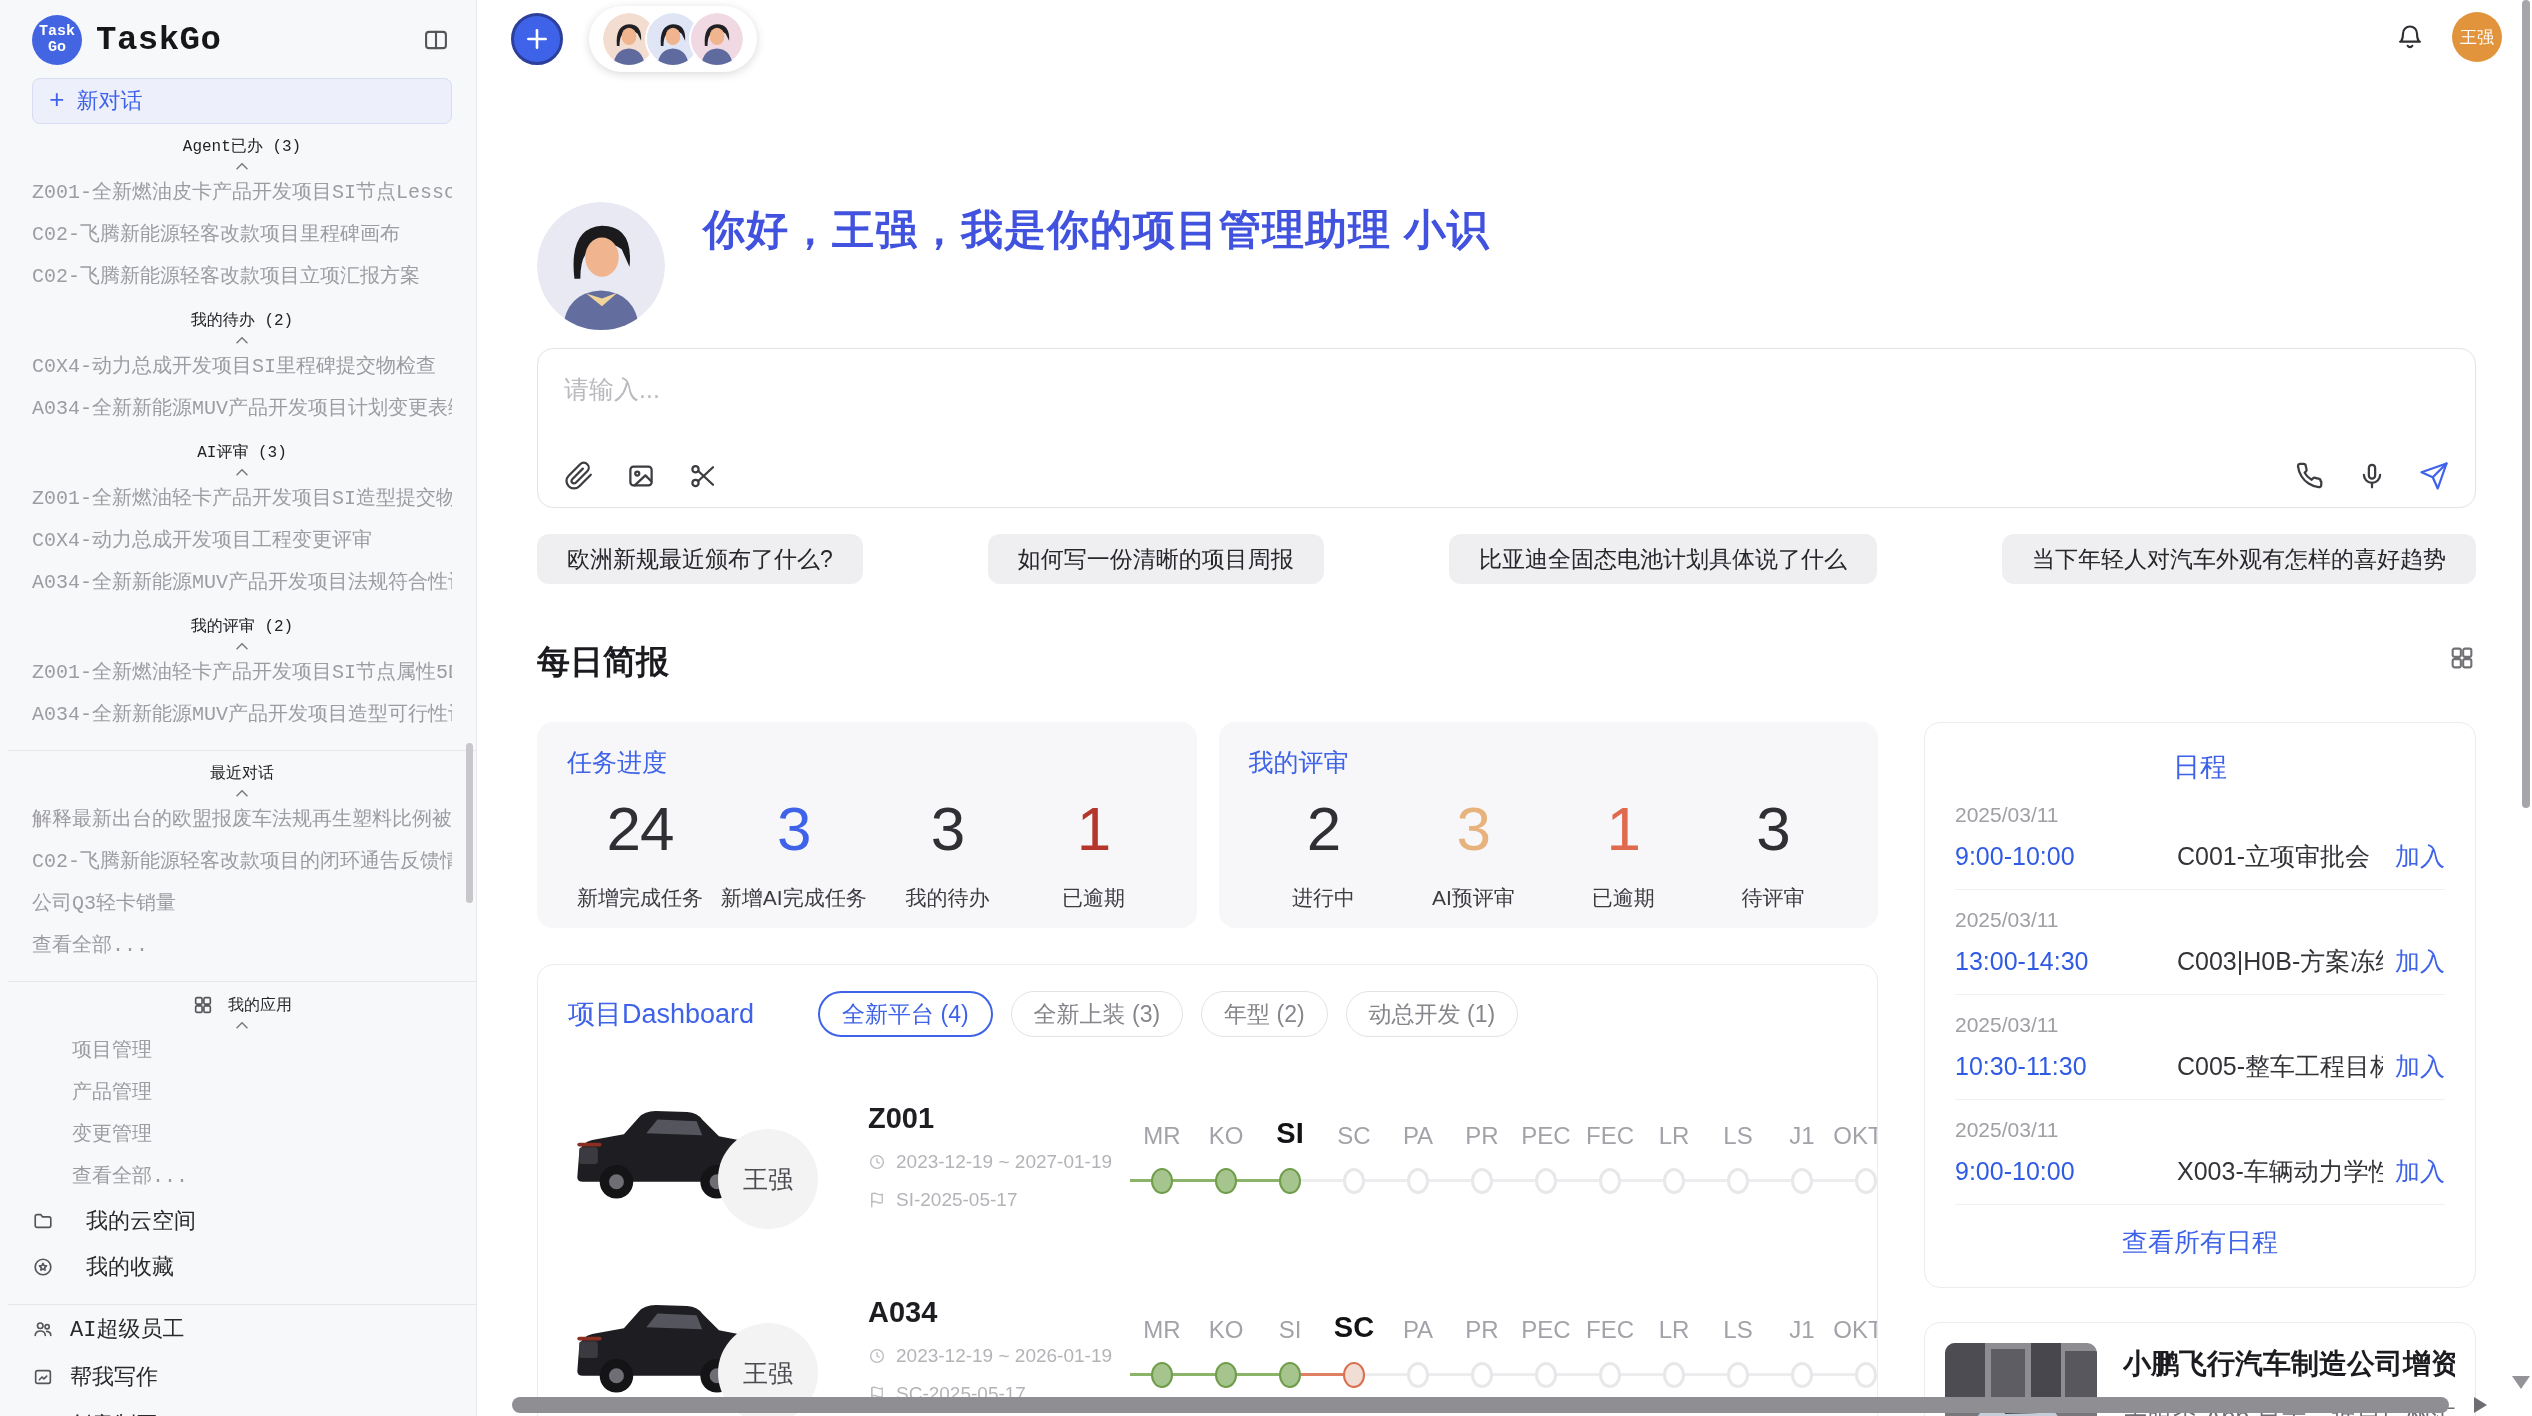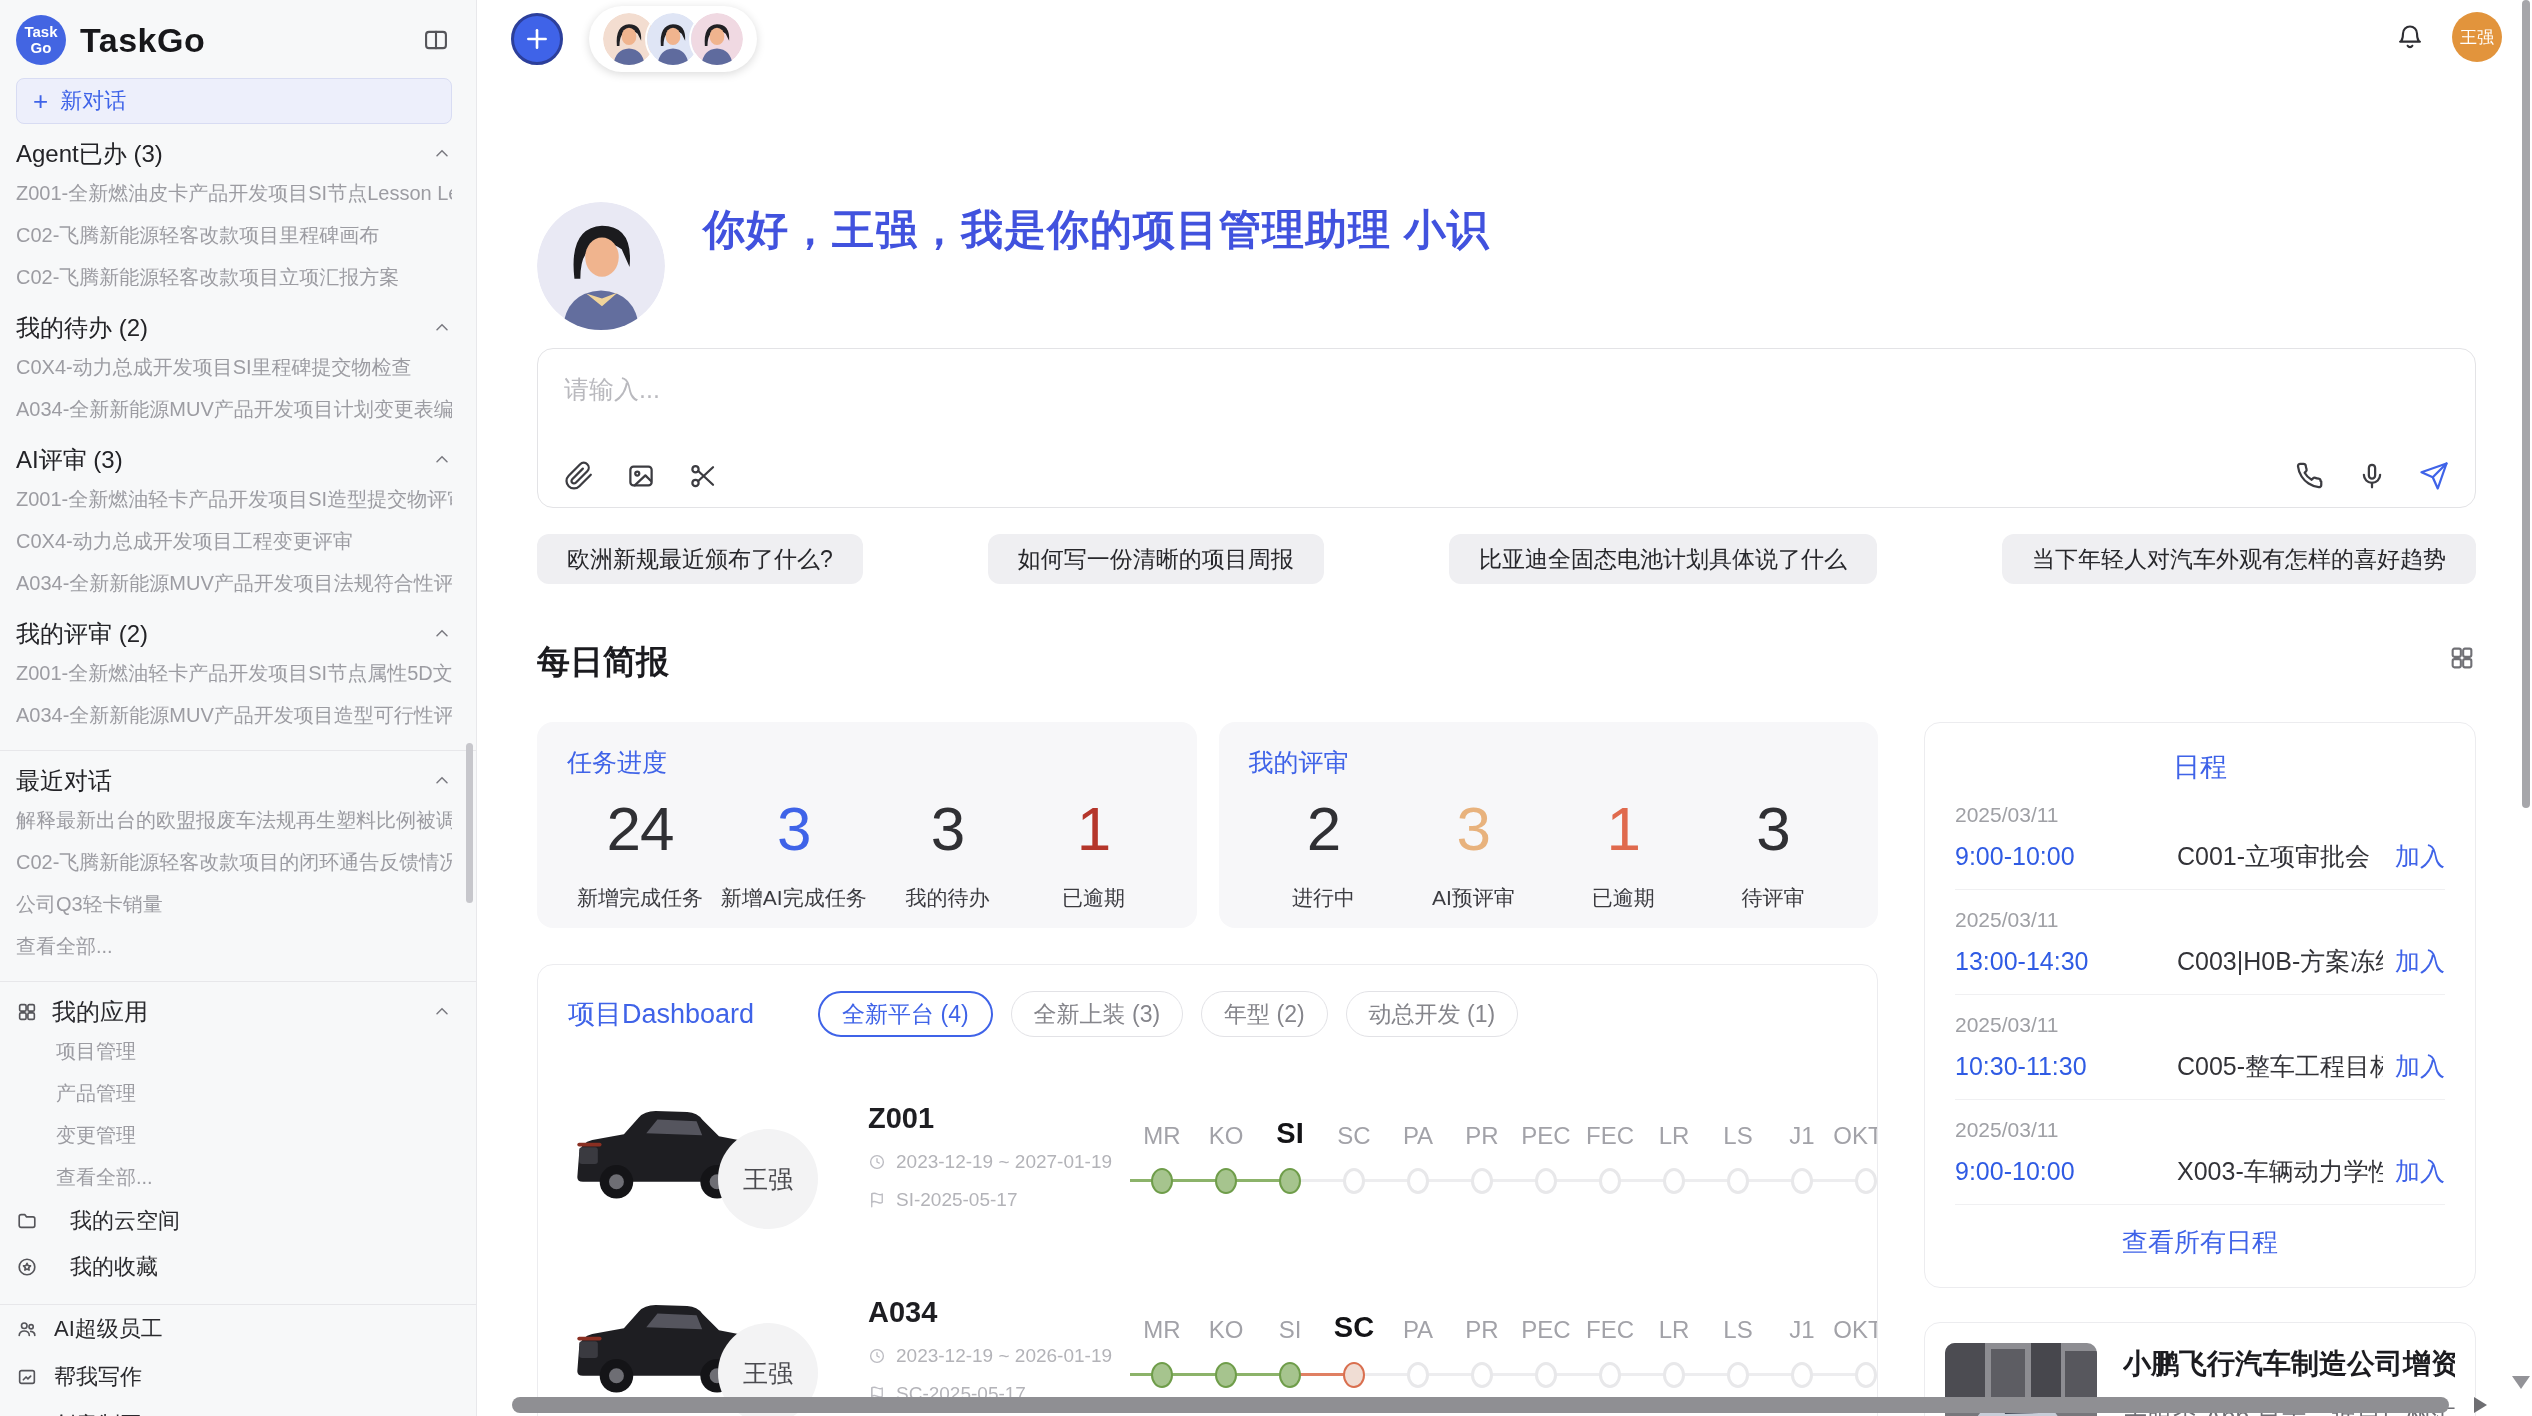--- a/index.html
+++ b/index.html
@@ -2,32 +2,32 @@
 <html><head>
 <meta charset="utf-8">
 <style>
   html,body{margin:0;padding:0;}
   body{width:2532px;height:1416px;overflow:hidden;background:#fff;color:#222;
        font-family:"Liberation Sans","DejaVu Sans",sans-serif;position:relative;}
   .page{display:flex;width:2532px;height:1416px;}
 
   
   .sidebar{width:477px;min-width:477px;background:#f7f8f9;border-right:1px solid #e8e8eb;
-           padding:14px 24px 0 16px;box-sizing:border-box;position:relative;overflow:hidden;}
+           padding:14px 24px 0 32px;box-sizing:border-box;position:relative;overflow:hidden;font-family:Liberation Mono, monospace;}
   .logo-row{display:flex;align-items:center;height:52px;margin-bottom:12px;position:relative;}
   .logo-circle{width:50px;height:50px;border-radius:50%;background:#4365e2;color:#fff;display:flex;
                flex-direction:column;align-items:center;justify-content:center;font-size:15px;line-height:16px;font-weight:700;}
   .app-name{font-size:34px;font-weight:700;margin-left:14px;color:#17171a;letter-spacing:.5px;}
   .collapse-btn{position:absolute;right:2px;top:12px;color:#5a5a60;}
   .newchat{height:44px;border:1px solid #d8dcf3;background:#edeffb;border-radius:8px;display:flex;
            align-items:center;padding:0 16px;color:#3f63e8;font-size:22px;gap:12px;cursor:pointer;}
   .newchat .plus{font-size:26px;line-height:22px;}
   .side-section{margin-top:12px;}
   .side-header{height:36px;display:flex;align-items:center;justify-content:space-between;
-               font-size:24px;color:#232327;font-weight:500;}
+               font-size:16px;color:#232327;font-weight:500;flex-direction:column;}
   .side-item{height:42px;line-height:42px;font-size:20px;color:#9c9ca2;white-space:nowrap;overflow:hidden;cursor:pointer;}
   .side-divider{border-top:1px solid #e7e7ea;margin:14px -24px 0 -24px;}
   .apps-left{display:flex;align-items:center;gap:14px;color:#2a2a2e;}
   .app-sub{padding-left:40px;font-size:20px;color:#9c9ca2;height:42px;line-height:42px;white-space:nowrap;overflow:hidden;cursor:pointer;}
   .side-link{display:flex;align-items:center;gap:32px;font-size:22px;color:#2a2a2e;height:46px;cursor:pointer;}
   .side-tool{display:flex;align-items:center;gap:16px;font-size:22px;color:#2a2a2e;height:48px;cursor:pointer;}
   .side-scrollthumb{position:absolute;right:3px;top:743px;width:7px;height:160px;border-radius:4px;background:#c7c7cc;}
 
   
   .ic{width:22px;height:22px;stroke:#55555a;fill:none;stroke-width:1.8;stroke-linecap:round;stroke-linejoin:round;flex:none;}

